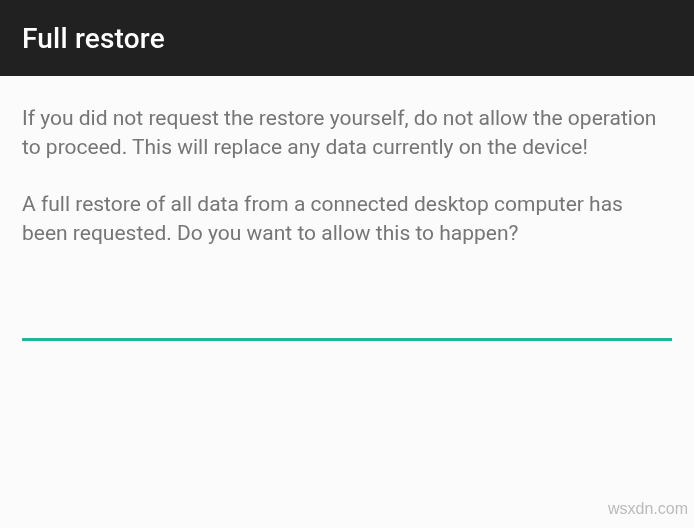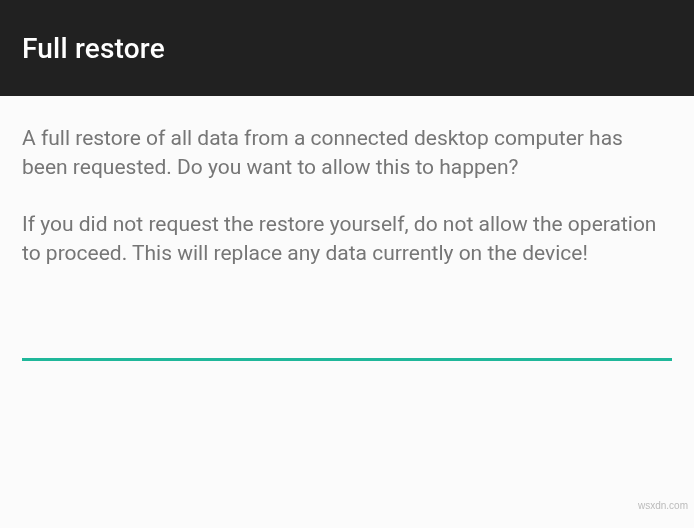--- a/index.html
+++ b/index.html
@@ -11,21 +11,21 @@
       width: 694px;
       height: 528px;
       background: #fbfbfb;
       font-family: Roboto, "Helvetica Neue", Arial, sans-serif;
       overflow: hidden;
     }
     .action-bar {
       background: #212121;
       color: #ffffff;
       padding: 20px 22px;
-      height: 96px;
+      height: 76px;
       display: flex;
       align-items: center;
     }
     .action-bar-title {
       font-size: 28px;
       font-weight: 500;
       letter-spacing: 0.2px;
     }
     .content {
       padding: 28px 22px 0 22px;
@@ -52,34 +52,34 @@
       font-size: 21px;
       padding: 10px 0 8px 0;
       border-bottom: 3px solid #1fb79a;
       color: #333;
       font-family: inherit;
     }
     .watermark {
       position: absolute;
       right: 6px;
       top: 500px;
-      font-size: 10px;
+      font-size: 16px;
       color: #bbbbbb;
       font-family: Arial, sans-serif;
     }
   </style>
 </head>
 <body>
 
 <div class="action-bar">
   <div class="action-bar-title">Full restore</div>
 </div>
 
 <div class="content">
+  <p class="paragraph">If you did not request the restore yourself, do not allow the operation to proceed. This will replace any data currently on the device!</p>
   <p class="paragraph">A full restore of all data from a connected desktop computer has been requested. Do you want to allow this to happen?</p>
-  <p class="paragraph">If you did not request the restore yourself, do not allow the operation to proceed. This will replace any data currently on the device!</p>
 </div>
 
 <div class="input-wrap">
   <input type="password" class="password-input" value="" style="">
 </div>
 
 <div class="watermark">wsxdn.com</div>
 
 </body></html>

